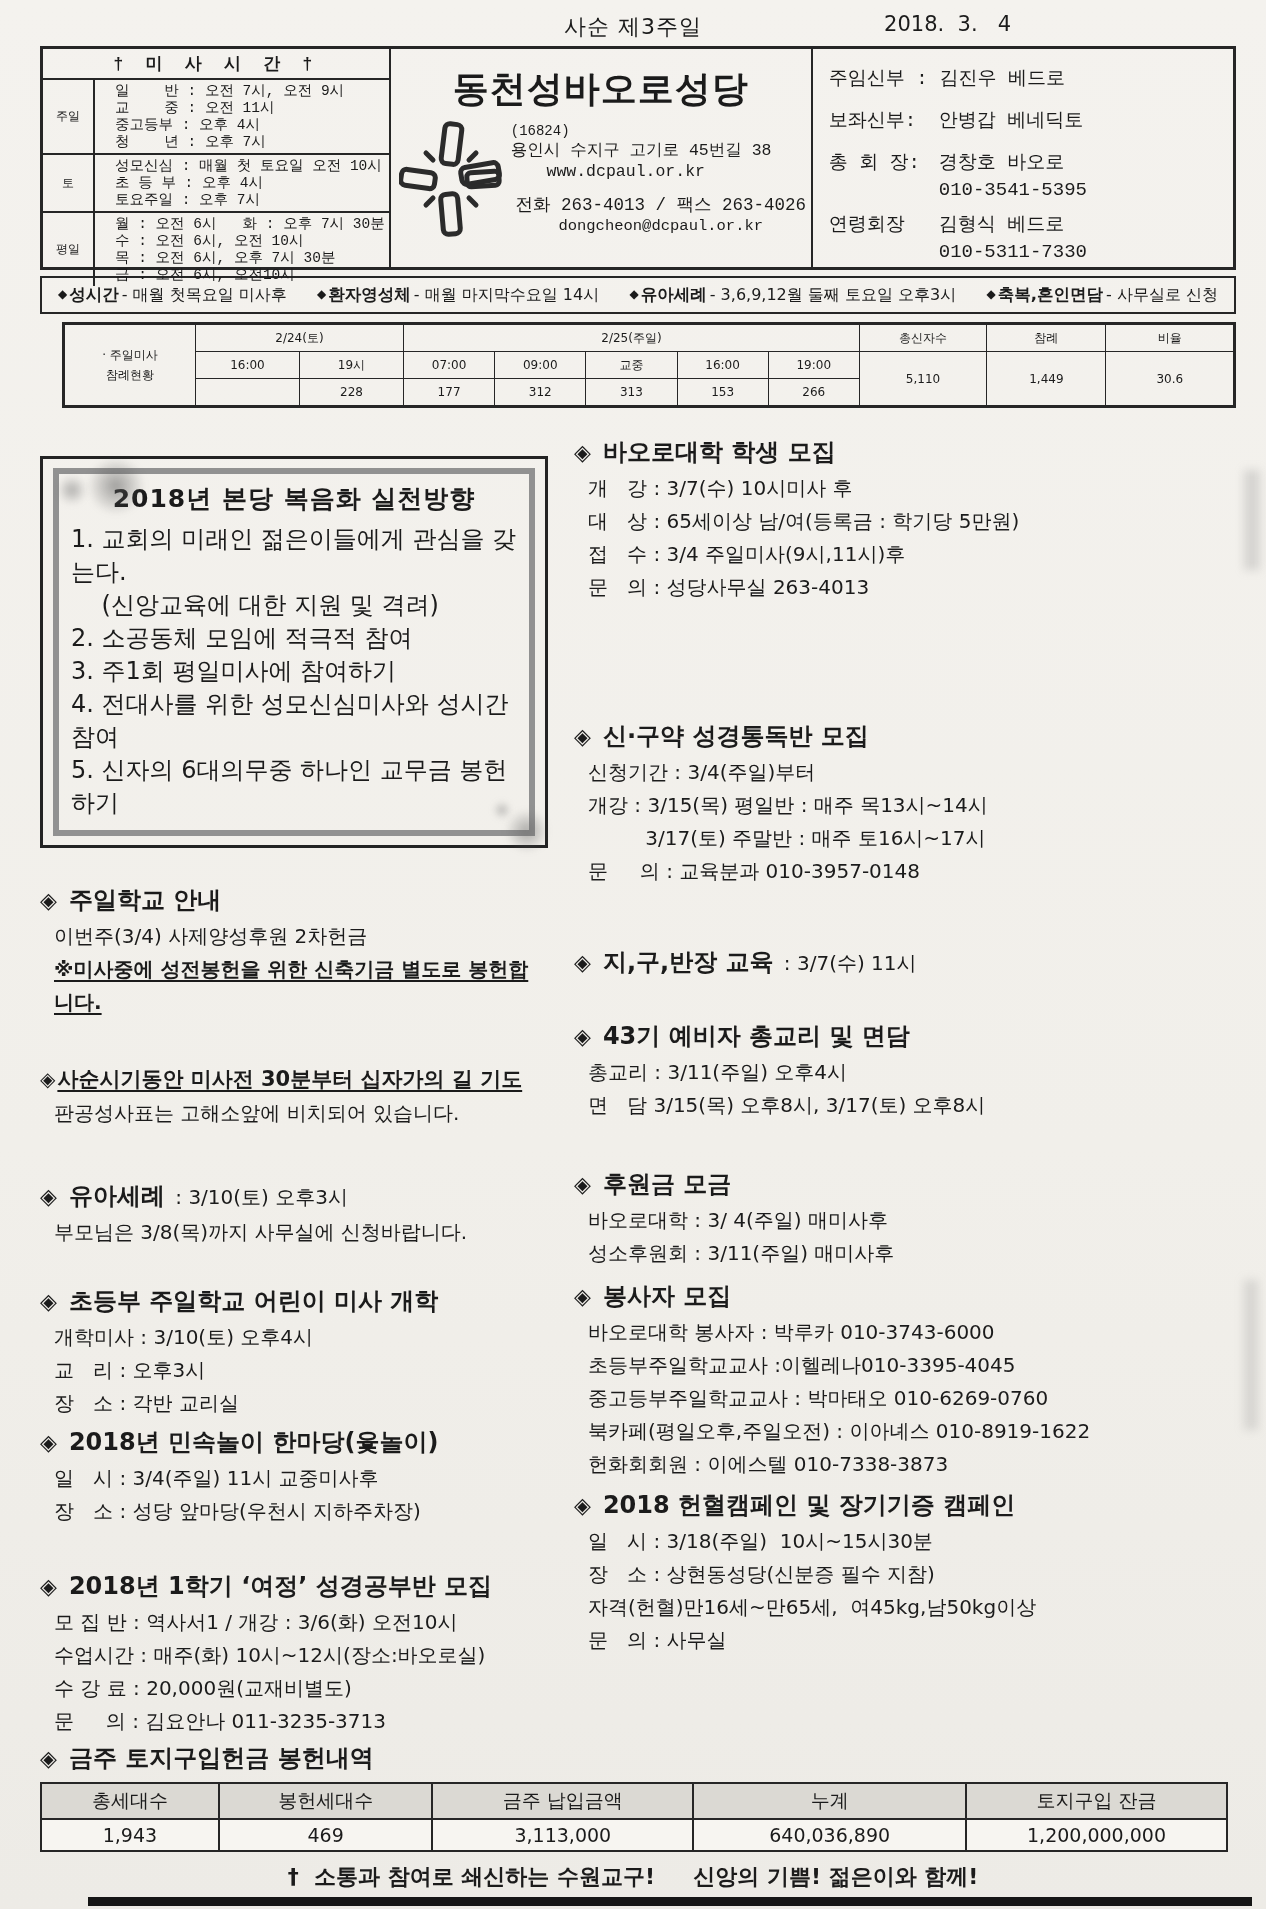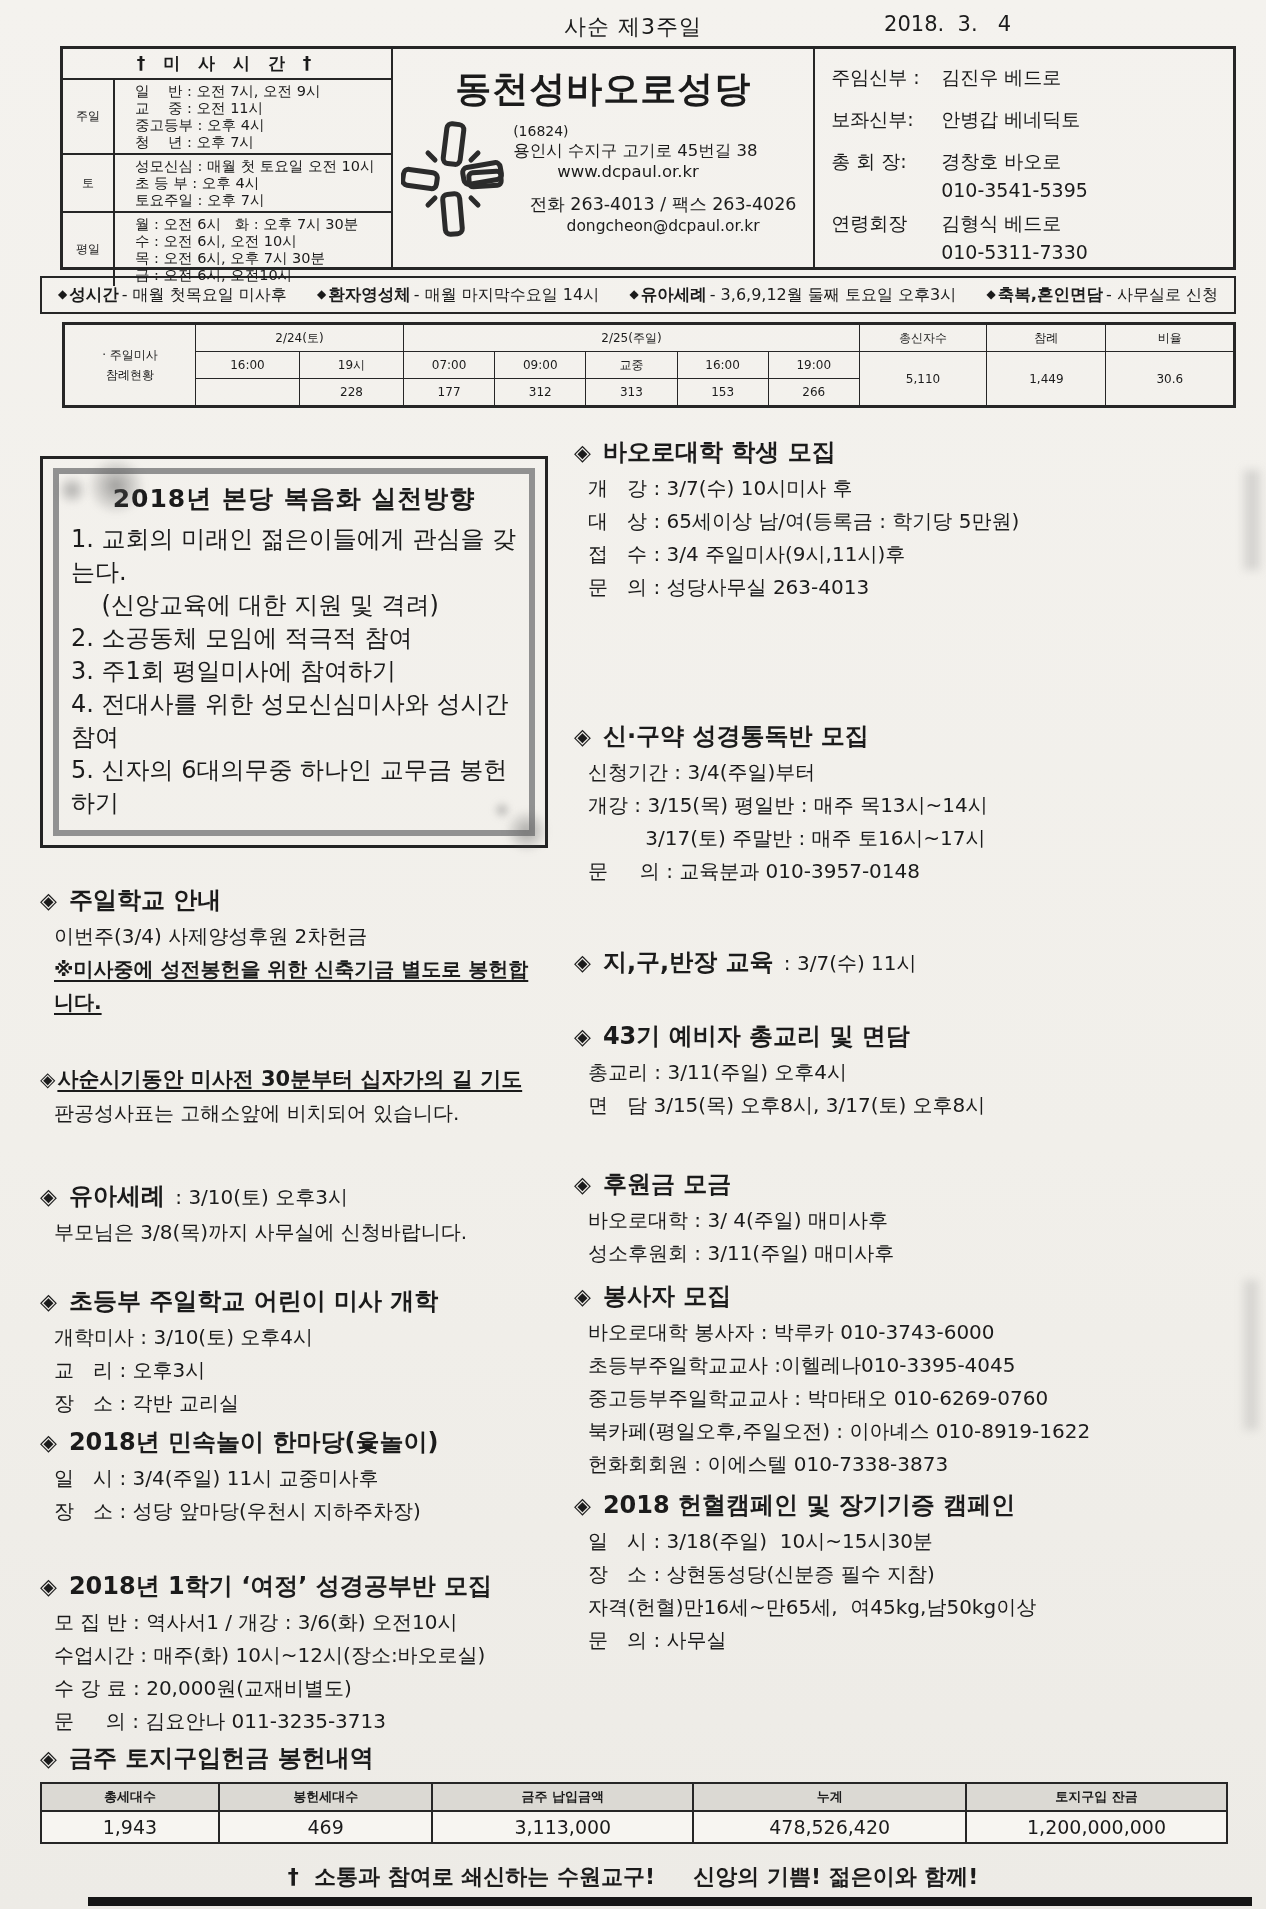--- a/index.html
+++ b/index.html
@@ -6,21 +6,21 @@
   .page{
     width:1266px;height:1909px;margin:0 auto;position:relative;overflow:hidden;
     background:linear-gradient(180deg,#f4f2ee 0%,#f1efea 60%,#edebe6 100%);
     color:#1b1b1b;font-family:"DejaVu Sans","Liberation Sans",sans-serif;
   }
   
   .top-row{position:relative;height:34px;padding-top:12px;}
   .week-title{text-align:center;font-size:22px;letter-spacing:1px;}
   .issue-date{position:absolute;right:255px;top:12px;font-size:21px;white-space:pre;}
   
-  .header-grid{margin:0 30px 0 60px;display:flex;border:3px solid #262626;height:218px;background:transparent;}
+  .header-grid{margin:0 30px 0 40px;display:flex;border:3px solid #262626;height:218px;background:transparent;font-family:Liberation Mono, monospace;}
   .hcol{box-sizing:border-box;}
   .hcol-mass{width:358px;border-right:2.5px solid #262626;display:flex;flex-direction:column;}
   .hcol-center{flex:1;position:relative;border-right:2.5px solid #262626;}
   .hcol-staff{width:452px;}
   .mass-title{text-align:center;font-weight:700;font-size:17px;letter-spacing:6px;border-bottom:2px solid #262626;padding:3px 0;}
   .mass-row{display:flex;border-bottom:2px solid #262626;flex:1;}
   .mass-row:last-child{border-bottom:none;}
   .mass-day{width:50px;border-right:2px solid #262626;display:flex;align-items:center;justify-content:center;font-size:12px;}
   .mass-lines{flex:1;padding:3px 4px 2px 20px;font-size:14.5px;line-height:17px;}
   .mass-lines div{white-space:pre;}
@@ -85,21 +85,21 @@
   [data-name="right-section-1"]{margin-bottom:58px;}
   [data-name="right-section-2"]{margin-bottom:42px;}
   [data-name="right-section-3"]{margin-bottom:46px;}
   [data-name="right-section-4"]{margin-bottom:10px;}
   [data-name="right-section-5"]{margin-bottom:8px;}
   [data-name="right-section-6"]{margin-bottom:0;}
   
   .land{position:absolute;left:40px;right:38px;top:1742px;}
   table.land-table{width:100%;border-collapse:collapse;table-layout:fixed;margin-top:8px;}
   table.land-table td{border:2px solid #262626;text-align:center;padding:4px 0;}
-  tr.lt-head td{background:#dbd9d3;font-size:13px;font-weight:700;}
+  tr.lt-head td{background:#dbd9d3;font-size:19px;font-weight:400;}
   tr.lt-vals td{font-size:19px;background:#f7f5f1;}
   
   .footer{position:absolute;left:0;right:0;top:1862px;text-align:center;font-size:22px;font-weight:600;white-space:pre;}
   .scan-bar{position:absolute;left:88px;right:14px;bottom:3px;height:9px;background:#161616;filter:blur(.6px);}
   .edge-smudge{position:absolute;pointer-events:none;filter:blur(5px);}
   .e1{right:6px;top:470px;width:16px;height:100px;background:rgba(140,140,140,.28);}
   .e2{right:8px;top:1280px;width:14px;height:150px;background:rgba(140,140,140,.25);}
 </style>
 </head>
 <body>
@@ -370,21 +370,21 @@
         <td data-name="header-cell">총세대수</td>
         <td data-name="header-cell">봉헌세대수</td>
         <td data-name="header-cell">금주 납입금액</td>
         <td data-name="header-cell">누계</td>
         <td data-name="header-cell">토지구입 잔금</td>
       </tr>
       <tr class="lt-vals" data-name="land-fund-value-row">
         <td data-name="value-cell">1,943</td>
         <td data-name="value-cell">469</td>
         <td data-name="value-cell">3,113,000</td>
-        <td data-name="value-cell">478,526,420</td>
+        <td data-name="value-cell">640,036,890</td>
         <td data-name="value-cell">1,200,000,000</td>
       </tr>
     </tbody>
       </table>
   </div>
 
   <div class="footer" data-name="footer-slogan">†  소통과 참여로 쇄신하는 수원교구!     신앙의 기쁨! 젊은이와 함께!</div>
   <div class="scan-bar" data-name="scan-artifact-bar"></div>
   <div class="edge-smudge e1" data-name="scan-smudge"></div>
   <div class="edge-smudge e2" data-name="scan-smudge"></div>

